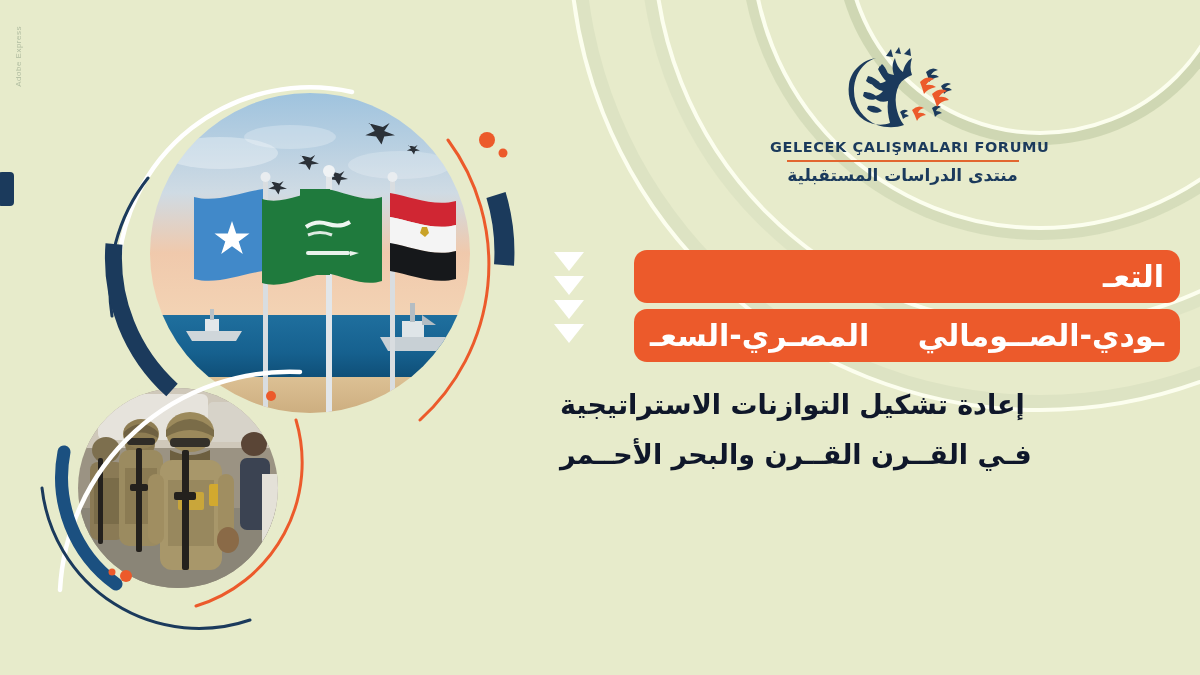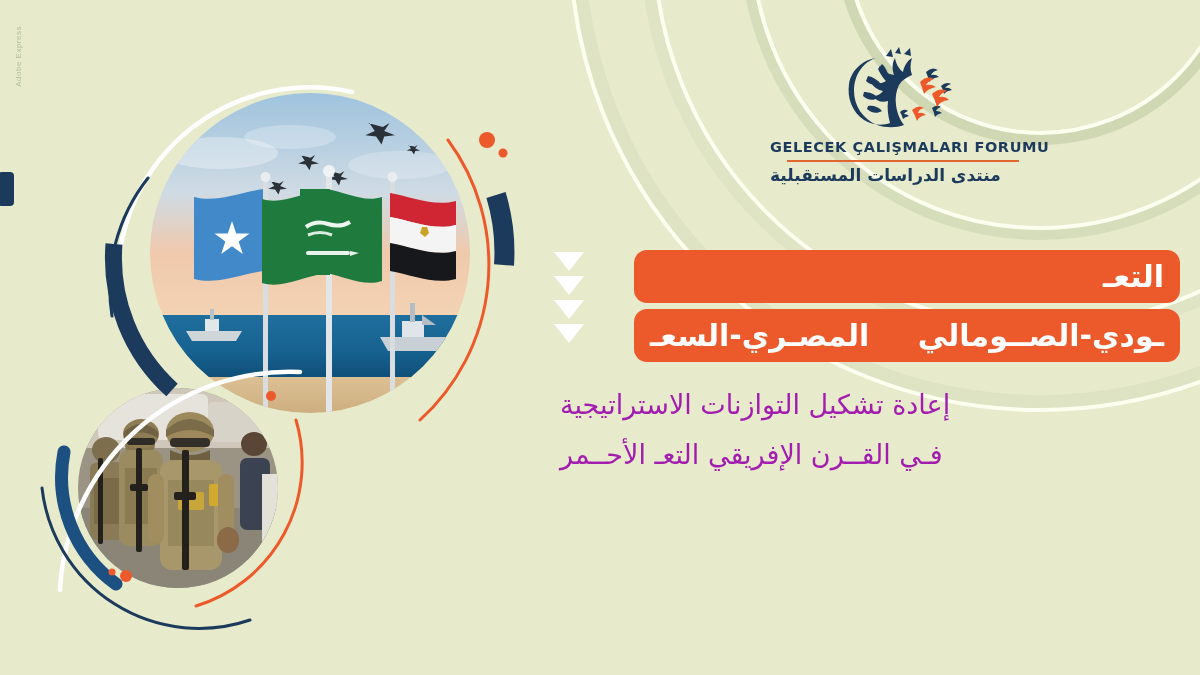--- a/index.html
+++ b/index.html
@@ -20,21 +20,21 @@
     position:absolute;left:14px;top:26px;z-index:6;
     font-size:8px;letter-spacing:.5px;color:#9fae93;opacity:.75;
     writing-mode:vertical-rl;transform:rotate(180deg);
     font-family:"Liberation Sans",sans-serif;
     white-space:nowrap;
   }
 
   
   .logo-block{
     position:absolute;left:770px;top:46px;width:265px;z-index:5;
-    text-align:left;
+    text-align:center;
   }
   .logo-mark{width:130px;height:88px;margin:0 auto;display:block;}
   .logo-latin{
     margin-top:6px;
     font-family:"DejaVu Sans","Liberation Sans",sans-serif;
     font-weight:700;font-size:14.5px;letter-spacing:.6px;
     color:#1b3a5c;line-height:1.1;white-space:nowrap;
     direction:ltr;
   }
   .logo-rule{
@@ -86,21 +86,21 @@
     color:#ffffff;font-weight:700;font-size:30px;
     white-space:nowrap;overflow:hidden;
   }
   .bar + .bar{margin-top:6px;}
   .bar-1{width:546px;}
   .bar-2{width:546px;}
   .bar span{display:inline-block;text-align:center;}
 
   .subtitle{
     margin-top:22px;text-align:left;direction:rtl;
-    color:#a21caf;font-weight:400;font-size:27px;line-height:1.55;
+    color:#0f172a;font-weight:700;font-size:27px;line-height:1.55;
     white-space:nowrap;
   }
   .subtitle div{text-align:left;}
   .sub-line-2{margin-top:8px;}
 </style>
 </head>
 <body>
 
 <div class="stage">
 
@@ -368,18 +368,18 @@
       </div>
 
       <div class="bar bar-2">
         <span>ـودي-الصــومالي</span>
         <span>المصـري-السعـ</span>
       </div>
     </div>
 
     <div class="subtitle">
       <div>إعادة تشكيل التوازنات الاستراتيجية</div>
-      <div class="sub-line-2">فـي القــرن الإفريقي التعـ الأحــمر</div>
+      <div class="sub-line-2">فـي القــرن القــرن والبحر الأحــمر</div>
     </div>
 
   </div>
 
 </div>
 
 </body></html>

